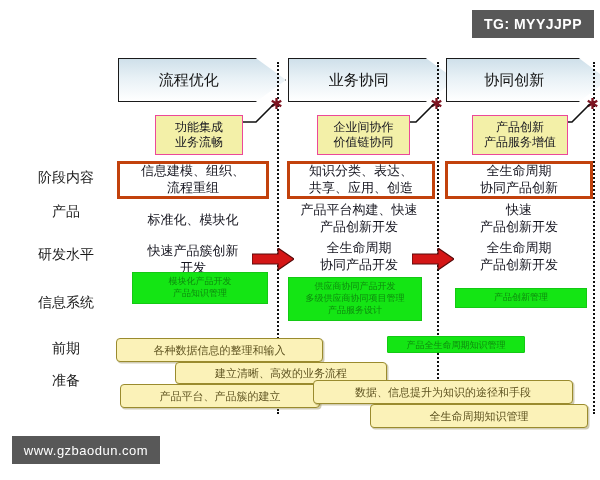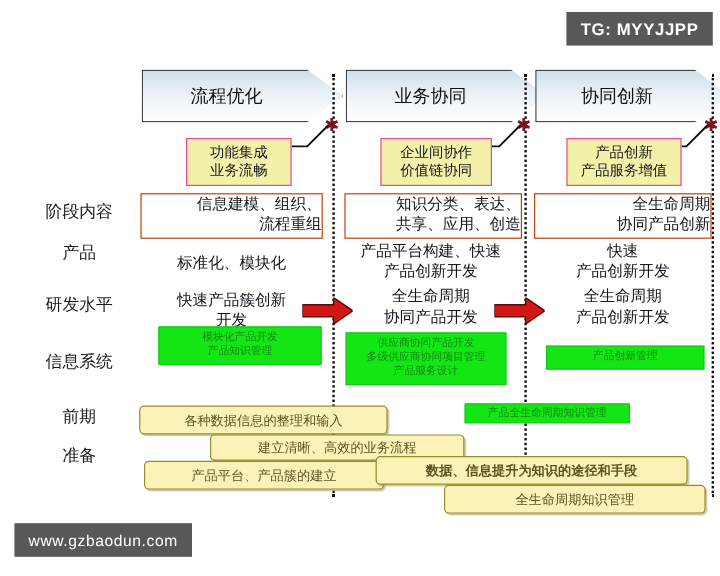--- a/index.html
+++ b/index.html
@@ -111,25 +111,25 @@
     font-size: 12px;
     line-height: 1.25;
     color: #14141e;
     text-align: center;
   }
 
   
   .blue-box {
     position: absolute;
     background: #ffffff;
-    border: 1px solid #c2410c;
+    border: 3px solid #c2410c;
     box-sizing: border-box;
     display: flex;
     flex-direction: column;
-    align-items: flex-end;
+    align-items: center;
     justify-content: center;
     font-size: 13px;
     line-height: 1.3;
     color: #14141e;
     text-align: center;
   }
 
   
   .plain-cell {
     position: absolute;
@@ -338,20 +338,20 @@
 
   <div class="prep-bar" style="left:116px; top:338px; width:207px; height:24px;">
     <span>各种数据信息的整理和输入</span>
   </div>
   <div class="prep-bar" style="left:175px; top:362px; width:212px; height:22px;">
     <span>建立清晰、高效的业务流程</span>
   </div>
   <div class="prep-bar" style="left:120px; top:384px; width:200px; height:24px;">
     <span>产品平台、产品簇的建立</span>
   </div>
-  <div class="prep-bar" style="left:313px; top:380px; width:260px; height:24px;font-weight:bold;">
+  <div class="prep-bar" style="left:313px; top:380px; width:260px; height:24px;">
     <span>数据、信息提升为知识的途径和手段</span>
   </div>
   <div class="prep-bar" style="left:370px; top:404px; width:218px; height:24px;">
     <span>全生命周期知识管理</span>
   </div>
 
 </div>
 
 </body></html>

